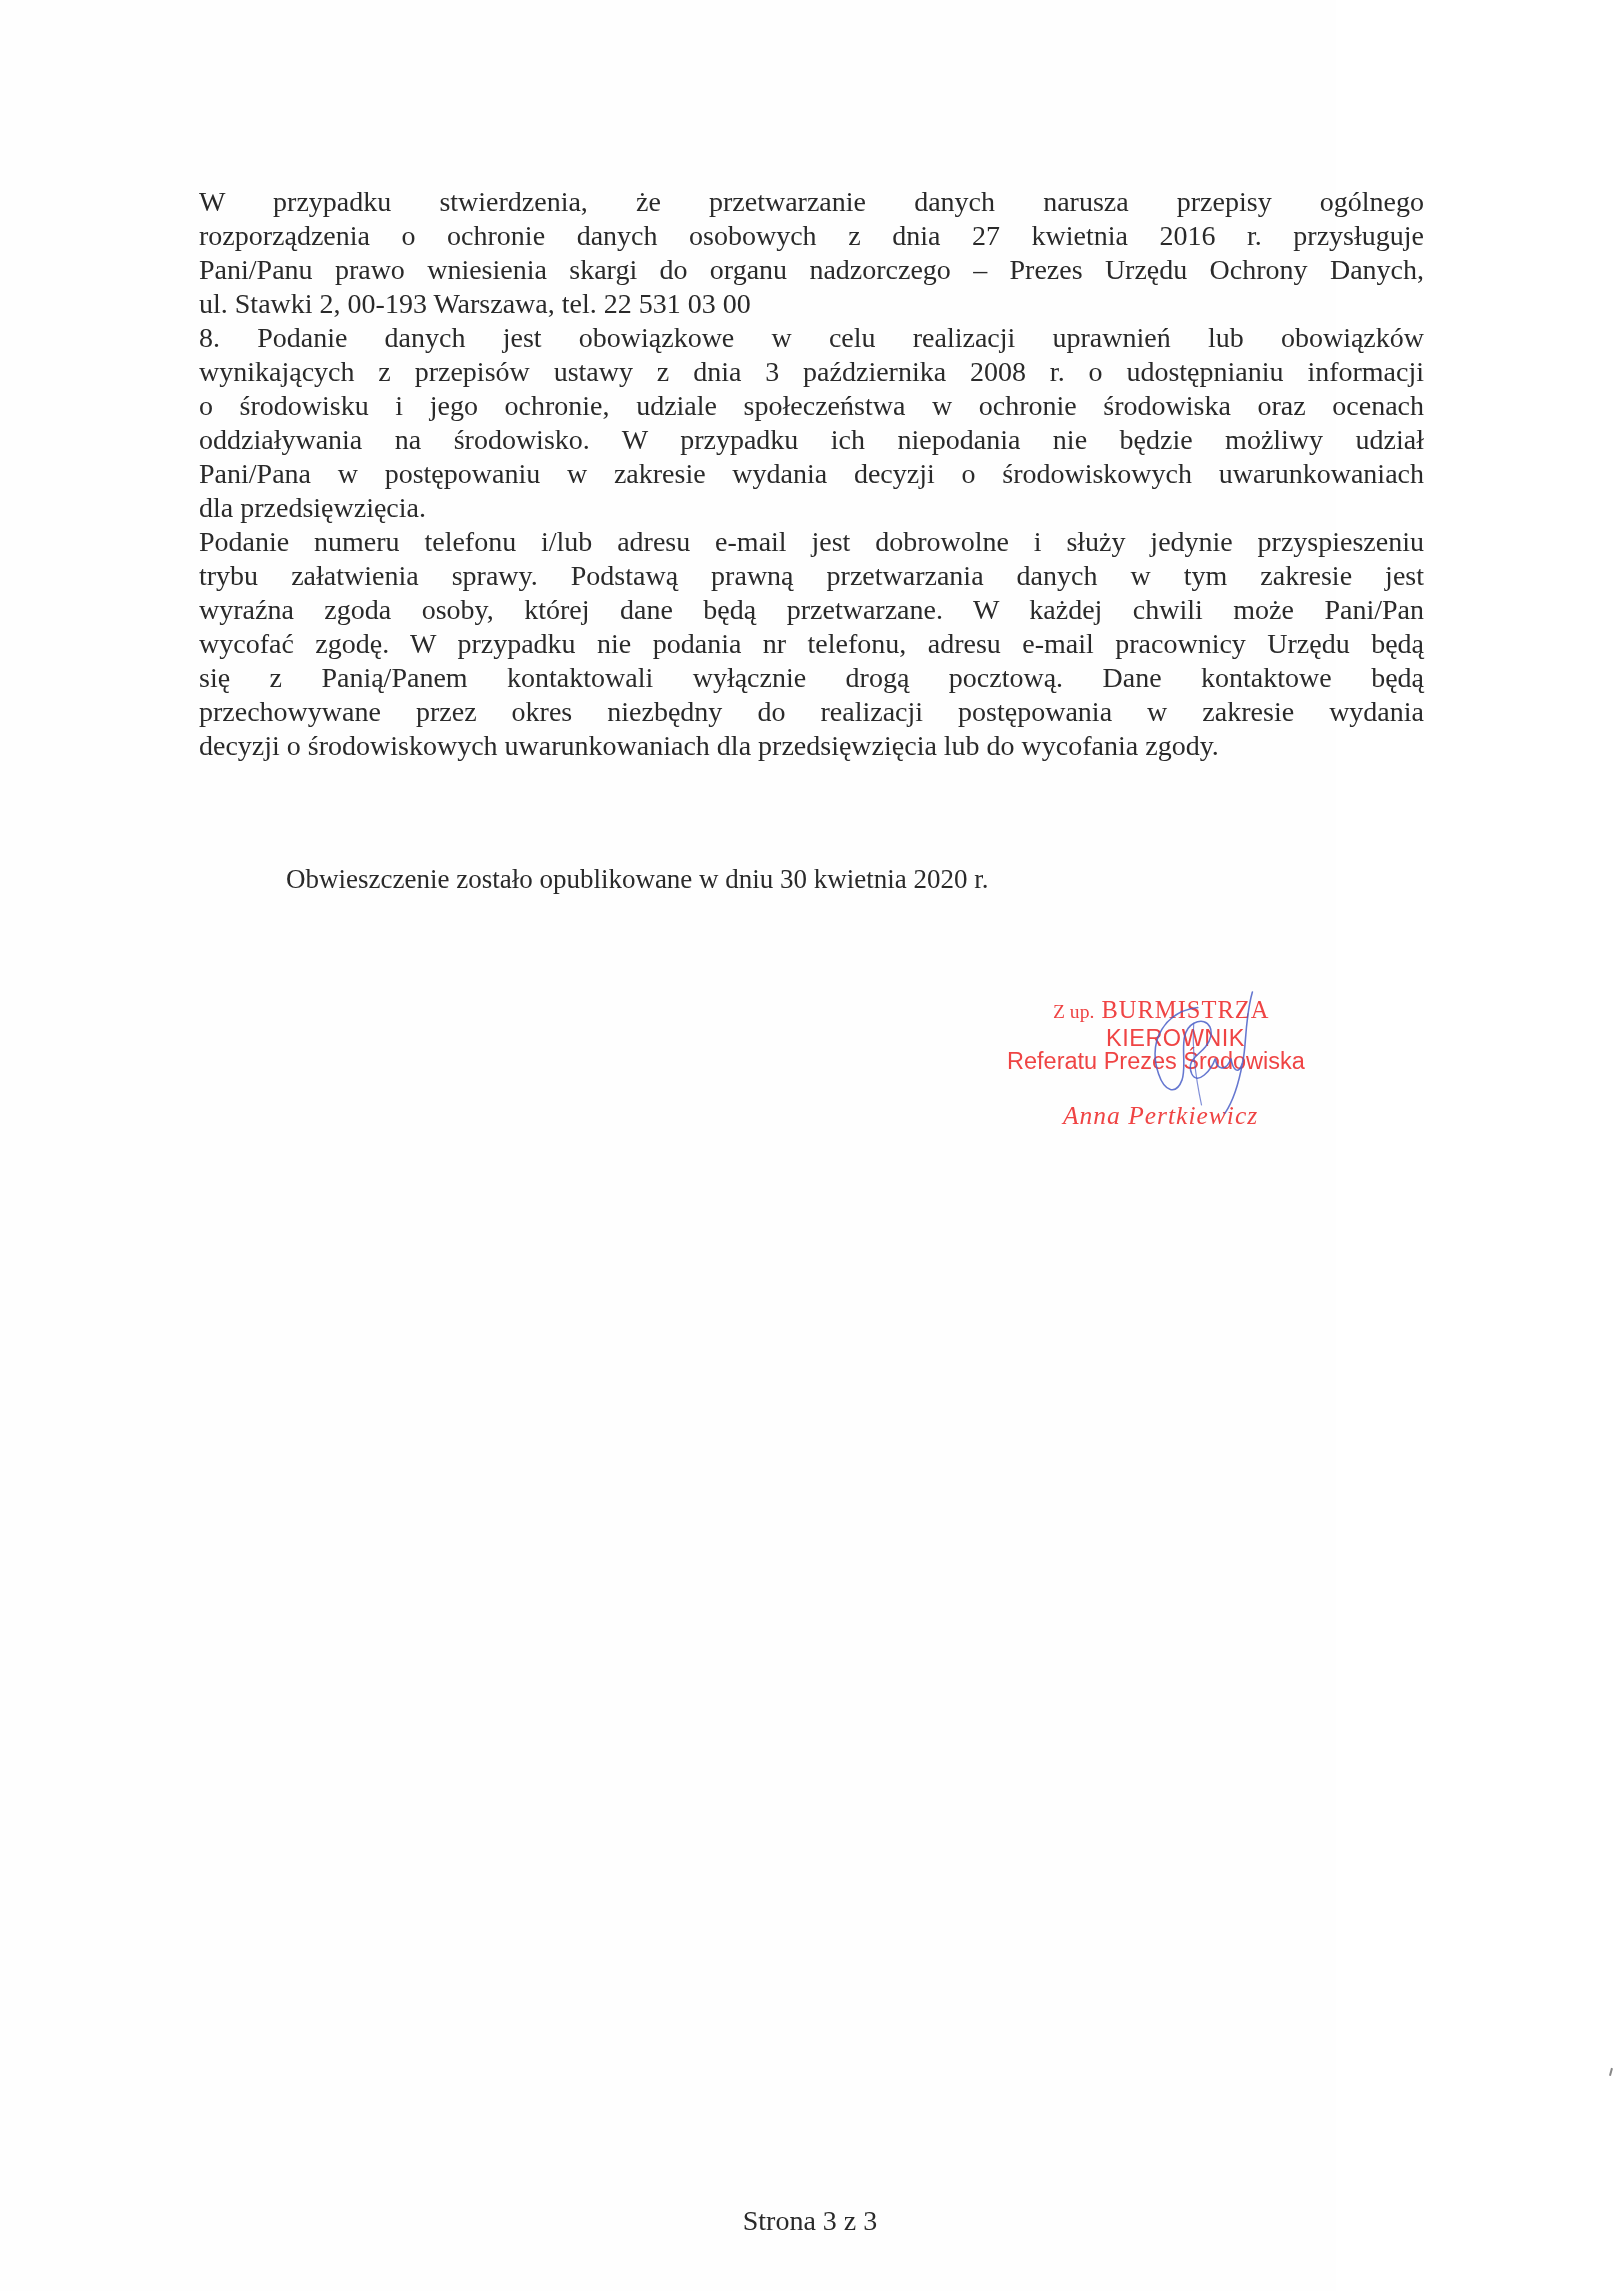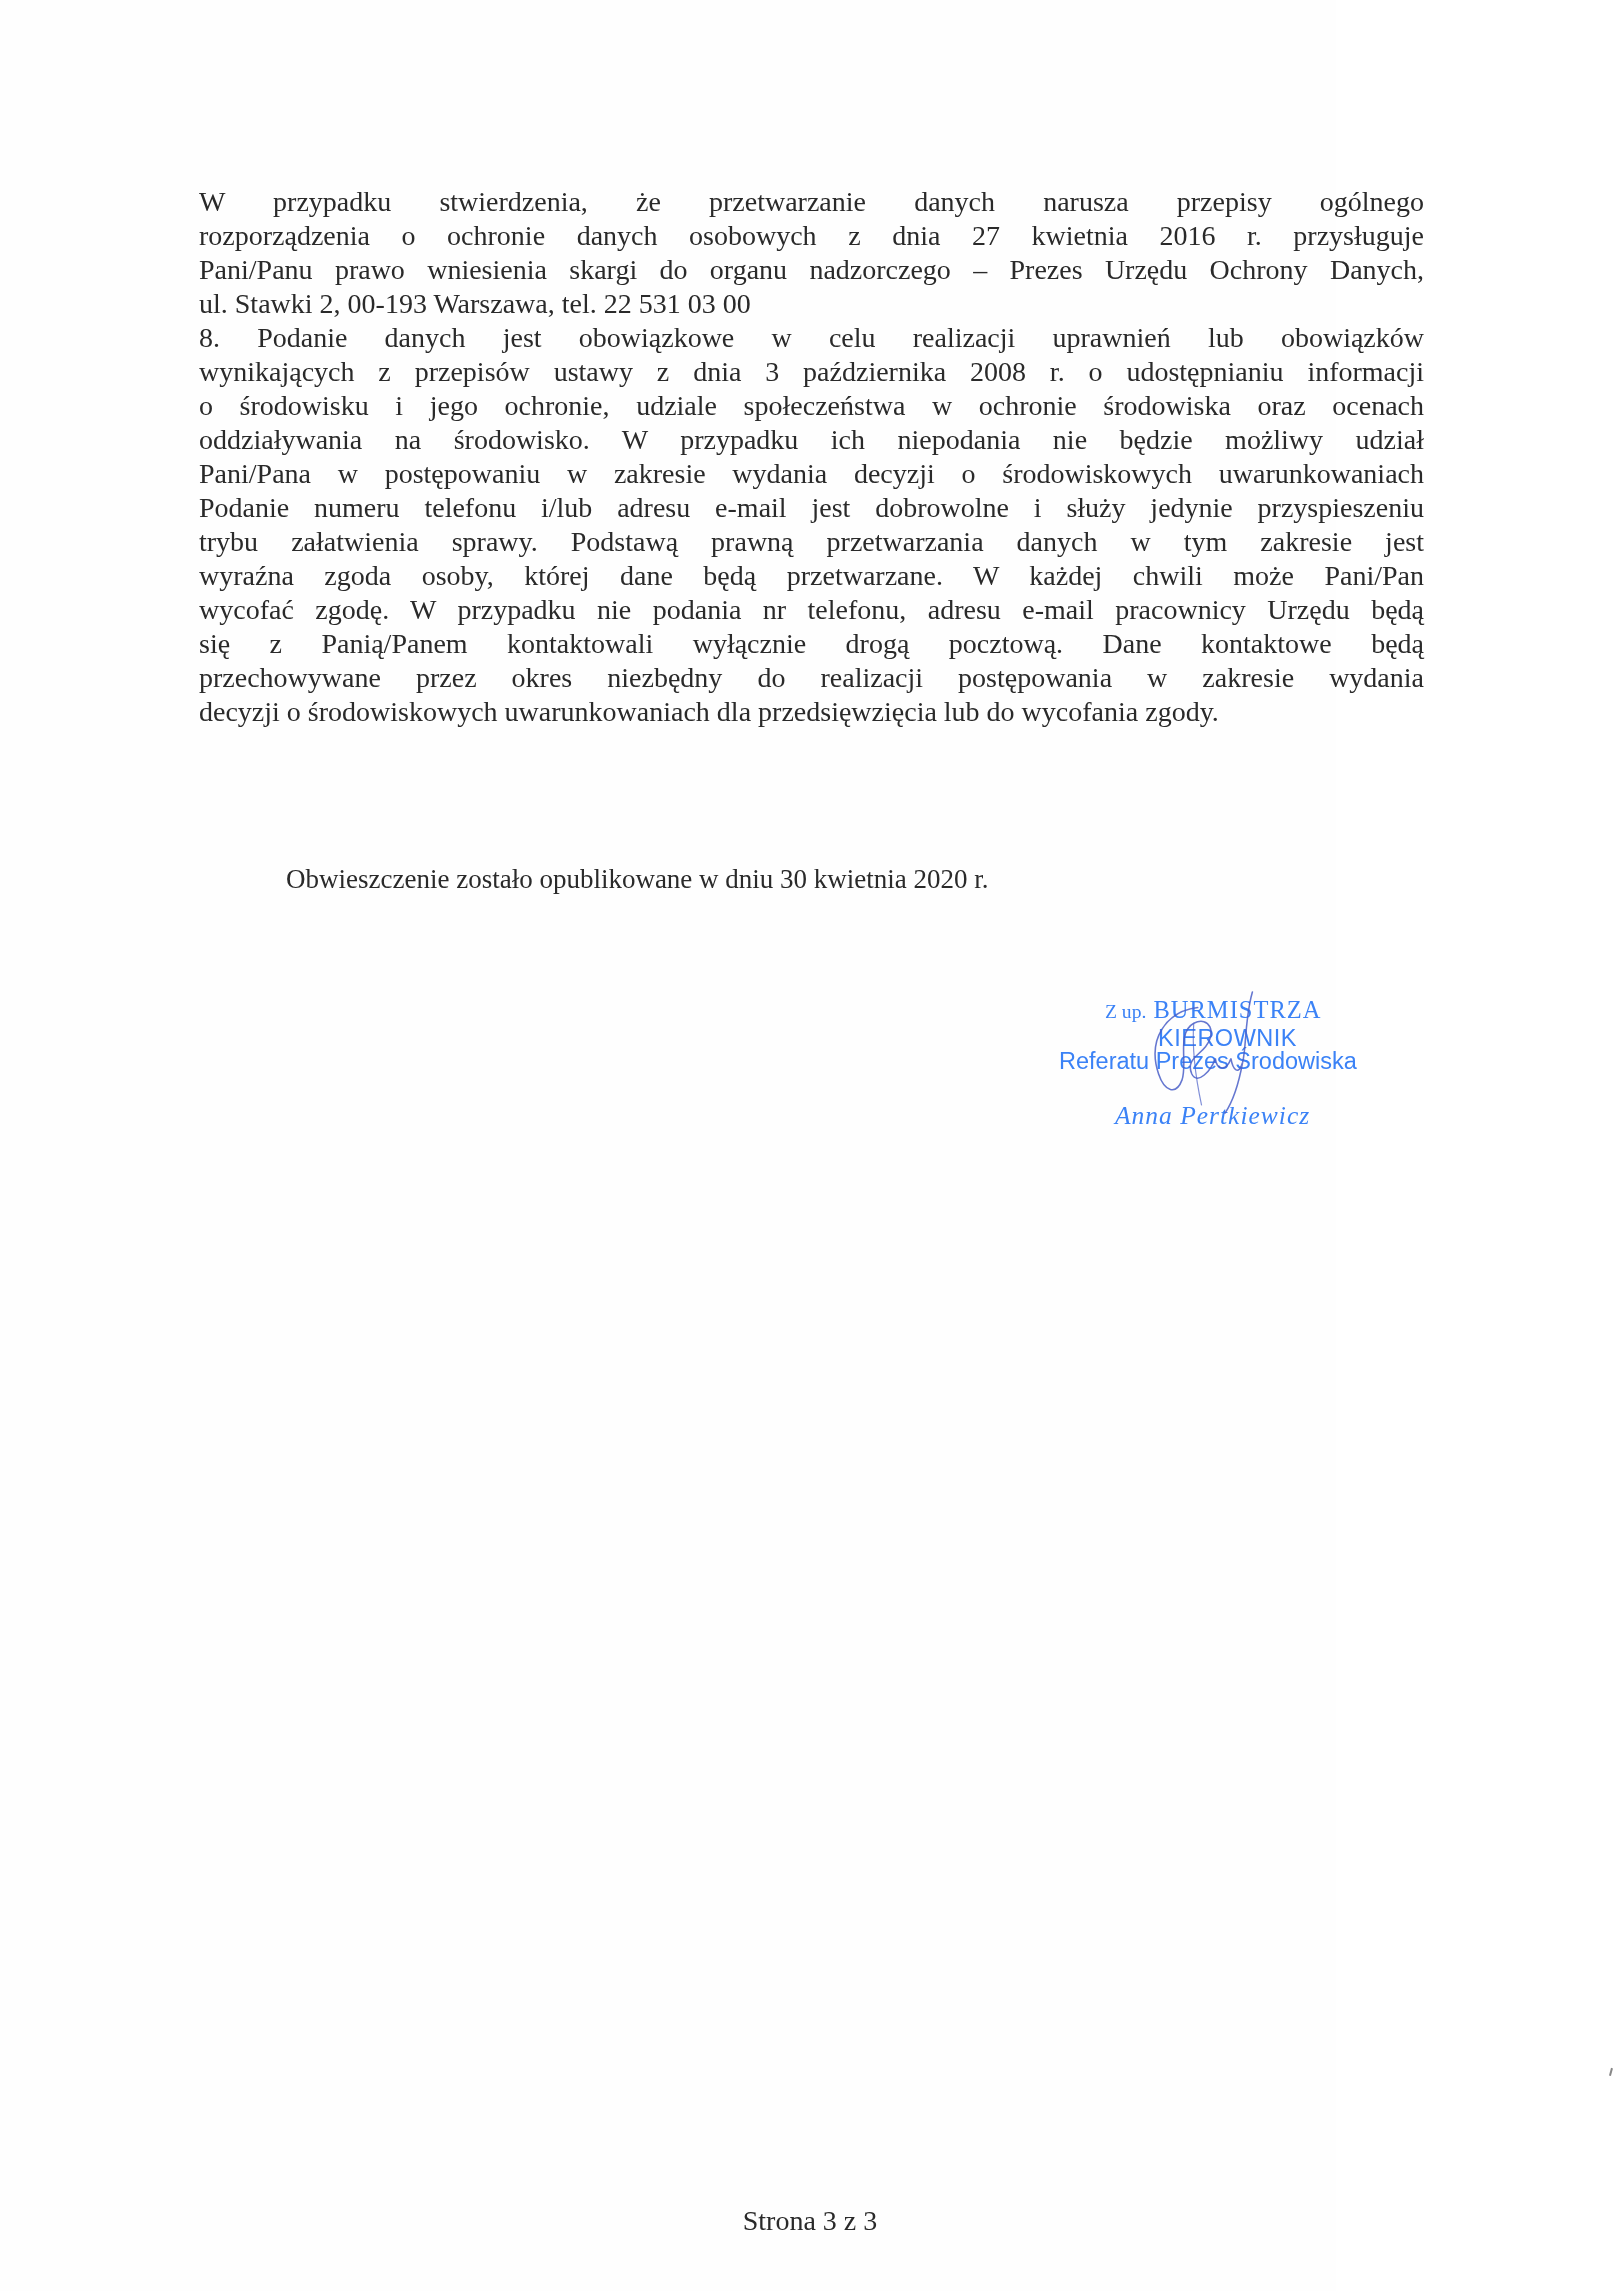--- a/index.html
+++ b/index.html
@@ -45,25 +45,25 @@
     }
     .published {
       position: absolute;
       left: 286px;
       top: 863px;
       font-size: 27px;
       line-height: 33px;
     }
     .stamp {
       position: absolute;
-      left: 1029px;
+      left: 977px;
       top: 970px;
       width: 412px;
       height: 176px;
-      color: #3b82f6;
+      color: #ef4444;
     }
     .stamp .l1 {
       position: absolute;
       left: 76px;
       top: 25.5px;
       font-family: "Liberation Serif", serif;
       font-size: 24.5px;
       letter-spacing: 1px;
       white-space: nowrap;
     }
@@ -136,20 +136,21 @@
       <span class="line">rozporządzenia o ochronie danych osobowych z dnia 27 kwietnia 2016 r. przysługuje</span>
       <span class="line">Pani/Panu prawo wniesienia skargi do organu nadzorczego – Prezes Urzędu Ochrony Danych,</span>
       <span class="line last">ul. Stawki 2, 00-193 Warszawa, tel. 22 531 03 00</span>
     </p>
     <p>
       <span class="line">8. Podanie danych jest obowiązkowe w celu realizacji uprawnień lub obowiązków</span>
       <span class="line">wynikających z przepisów ustawy z dnia 3 października 2008 r. o udostępnianiu informacji</span>
       <span class="line">o środowisku i jego ochronie, udziale społeczeństwa w ochronie środowiska oraz ocenach</span>
       <span class="line">oddziaływania na środowisko. W przypadku ich niepodania nie będzie możliwy udział</span>
       <span class="line">Pani/Pana w postępowaniu w zakresie wydania decyzji o środowiskowych uwarunkowaniach</span>
+      <span class="line last">dla przedsięwzięcia.</span>
     </p>
     <p>
       <span class="line">Podanie numeru telefonu i/lub adresu e-mail jest dobrowolne i służy jedynie przyspieszeniu</span>
       <span class="line">trybu załatwienia sprawy. Podstawą prawną przetwarzania danych w tym zakresie jest</span>
       <span class="line">wyraźna zgoda osoby, której dane będą przetwarzane. W każdej chwili może Pani/Pan</span>
       <span class="line">wycofać zgodę. W przypadku nie podania nr telefonu, adresu e-mail pracownicy Urzędu będą</span>
       <span class="line">się z Panią/Panem kontaktowali wyłącznie drogą pocztową. Dane kontaktowe będą</span>
       <span class="line">przechowywane przez okres niezbędny do realizacji postępowania w zakresie wydania</span>
       <span class="line last">decyzji o środowiskowych uwarunkowaniach dla przedsięwzięcia lub do wycofania zgody.</span>
     </p>

